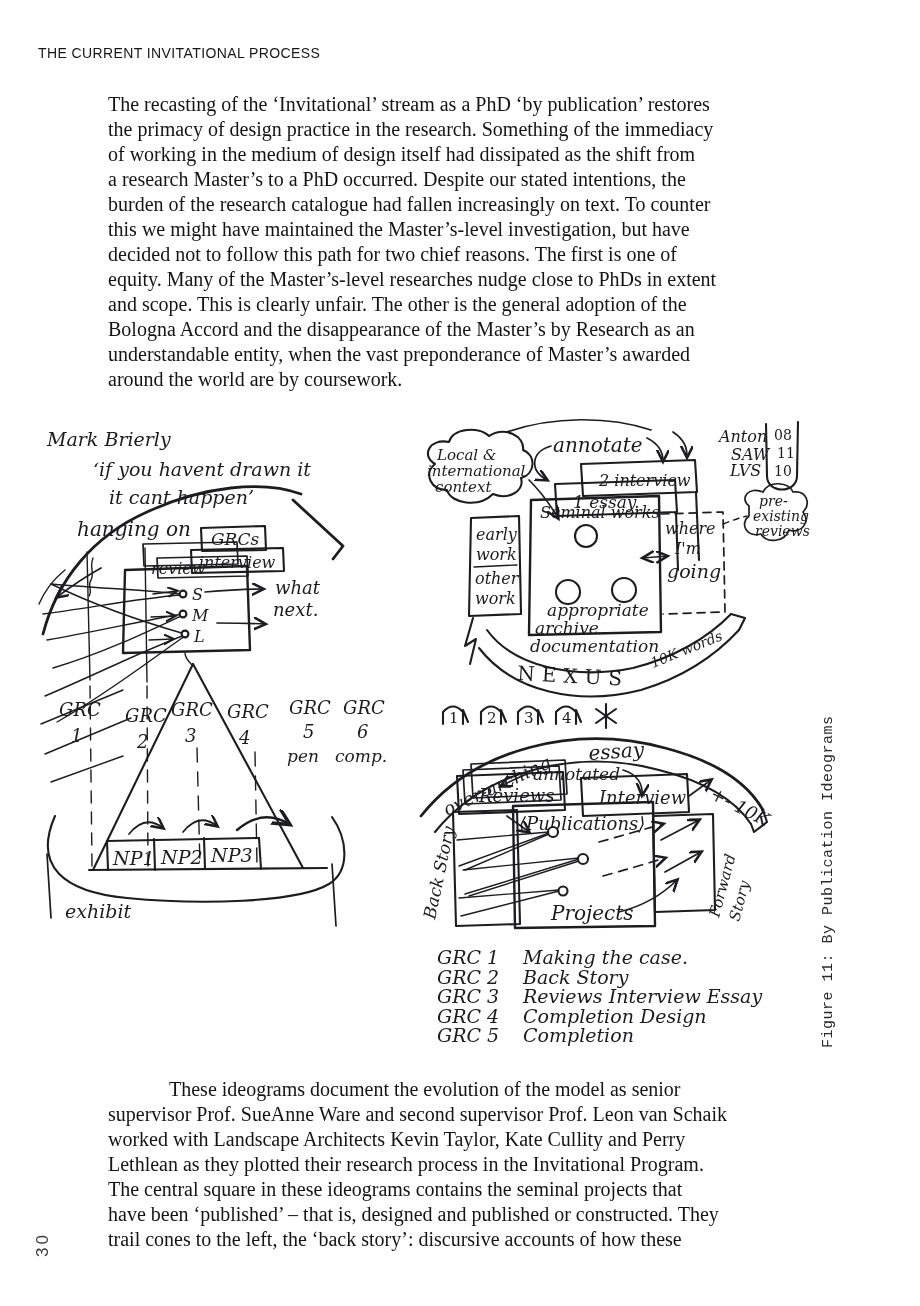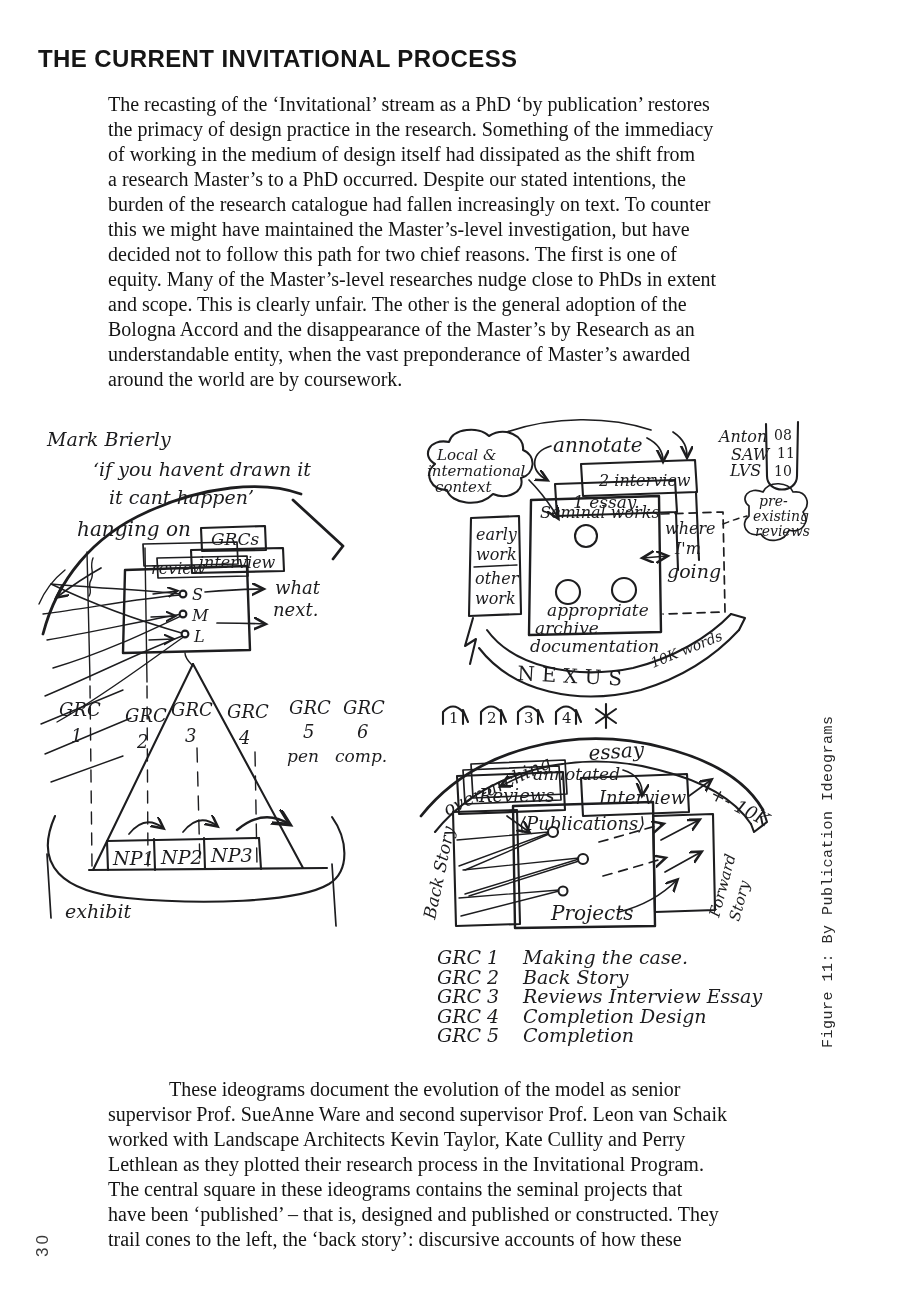--- a/index.html
+++ b/index.html
@@ -4,21 +4,21 @@
 <style>
   html,body { margin:0; padding:0; background:#e8e8e8; }
   .page {
     position:relative; width:920px; height:1306px; margin:0 auto;
     background:#ffffff; overflow:hidden;
     font-family:"Liberation Serif", serif; color:#111;
   }
   .header {
     position:absolute; left:38px; top:45px;
     font-family:"Liberation Sans", sans-serif;
-    font-size:24px; letter-spacing:0.4px; color:#161616; white-space:pre;font-weight:bold;
+    font-size:14px; letter-spacing:0.4px; color:#161616; white-space:pre;
   }
   .body-text {
     position:absolute; left:108px; width:760px;
     font-size:20px; line-height:25px; white-space:pre; color:#141414;
   }
   .p1 { top:92px; }
   .p2 { top:1077px; text-indent:61px; }
   .fig-caption {
     position:absolute; left:820px; top:1048px;
     transform:rotate(-90deg); transform-origin:0 0;

